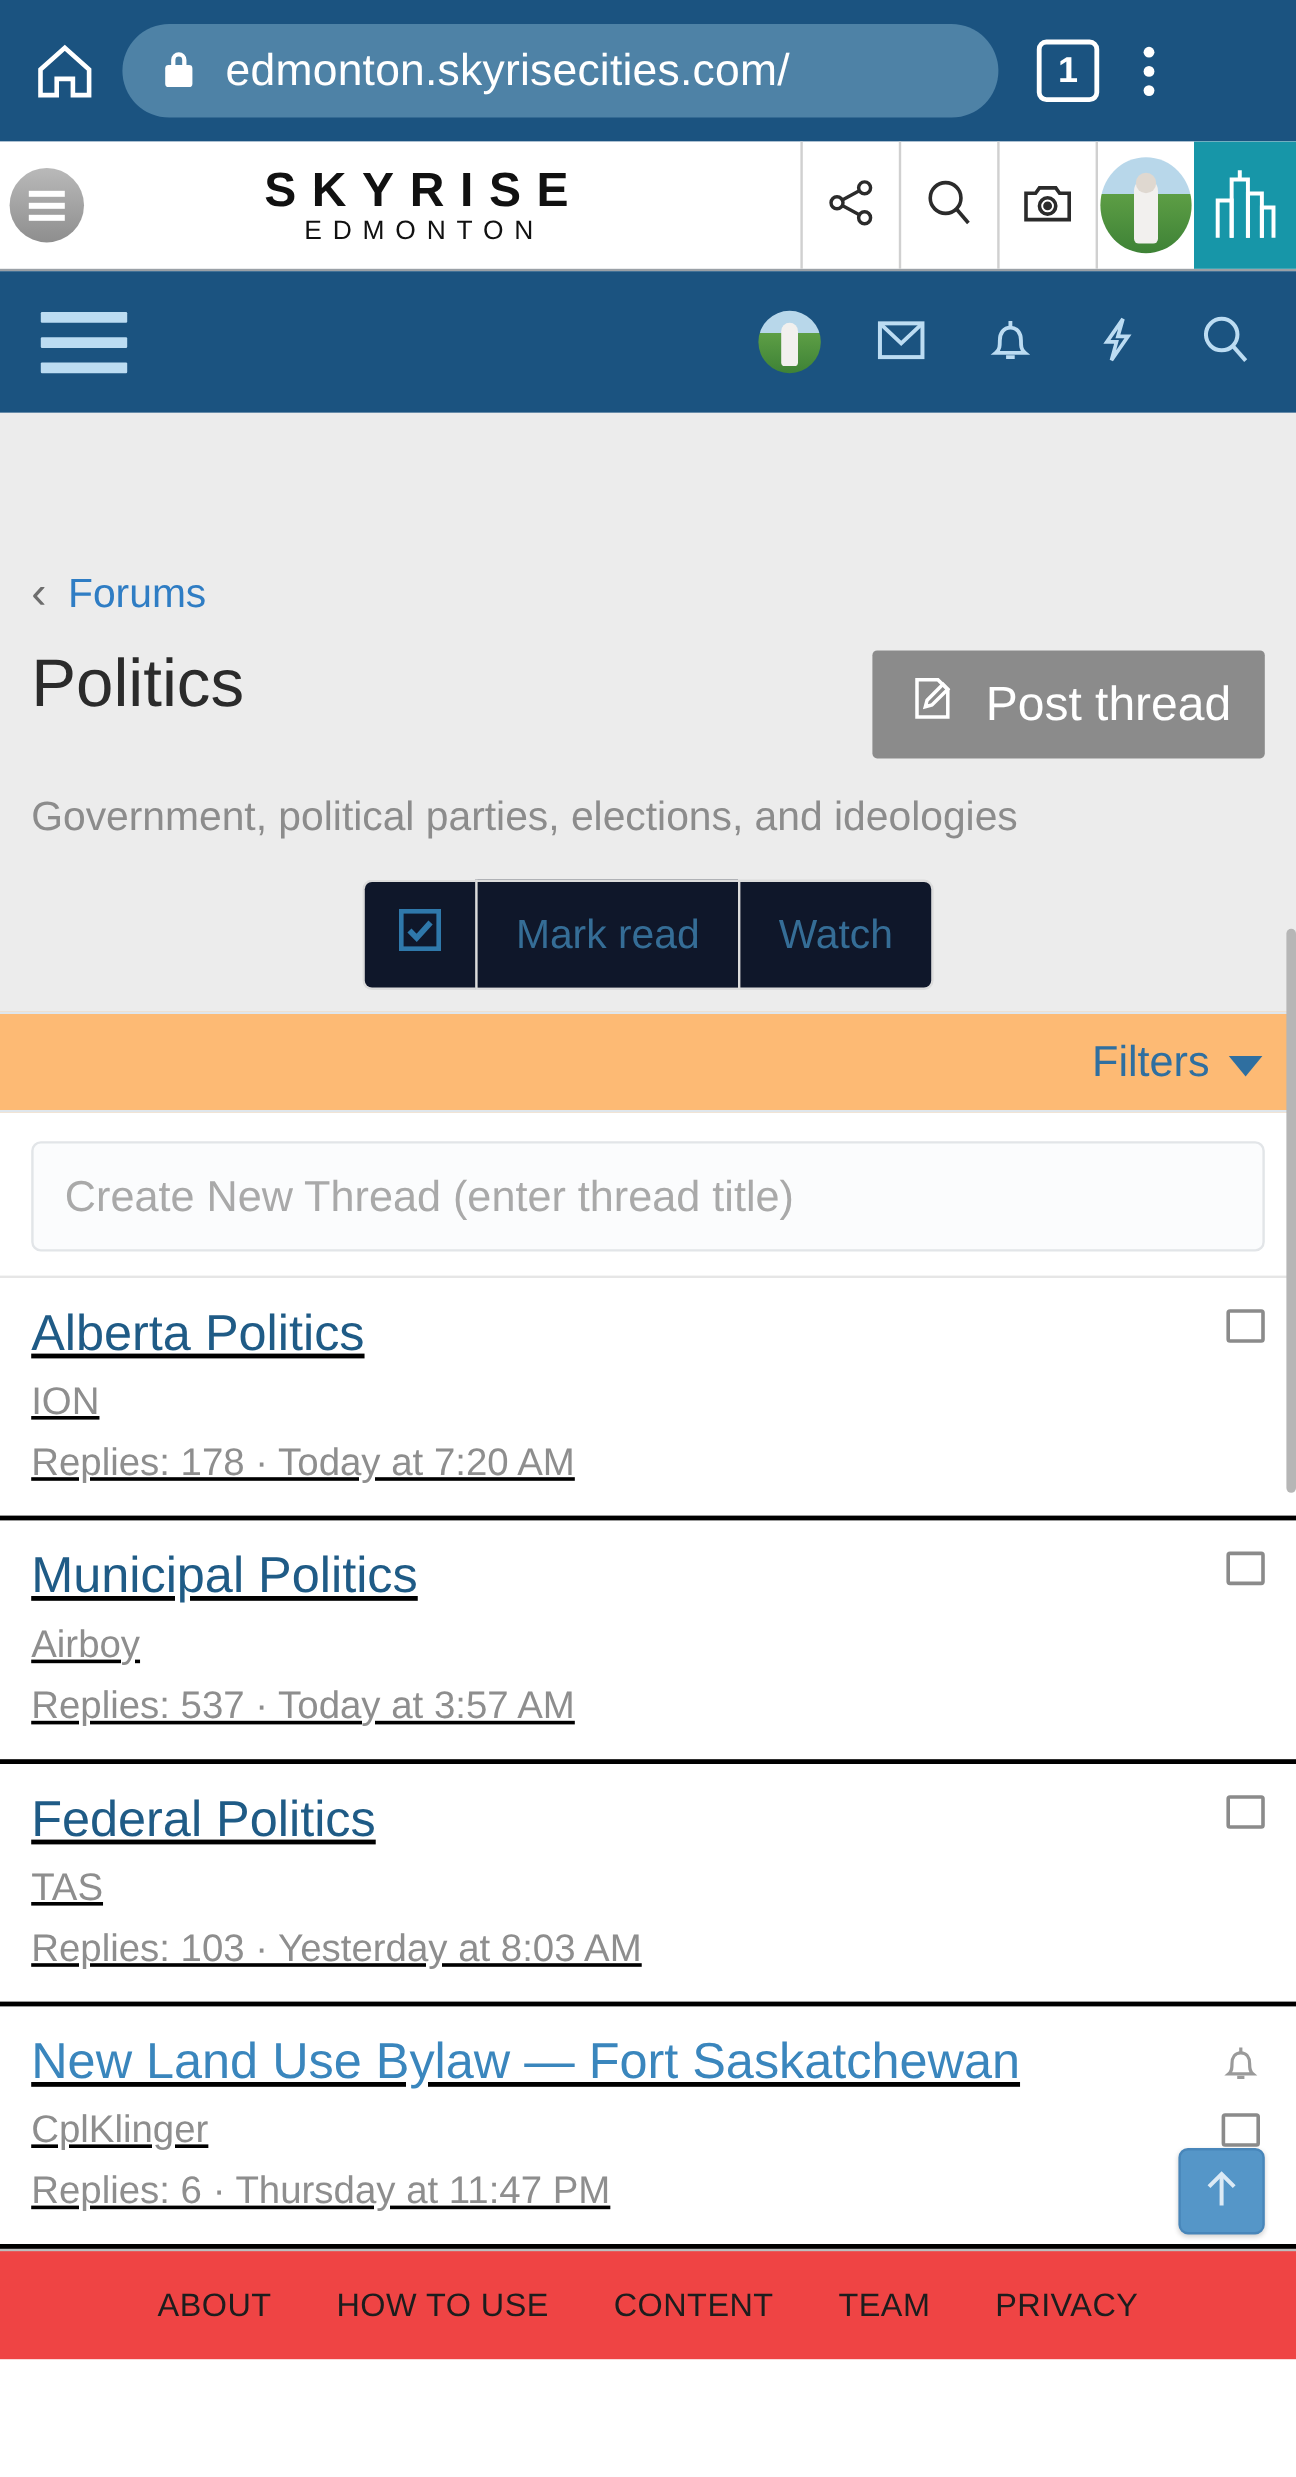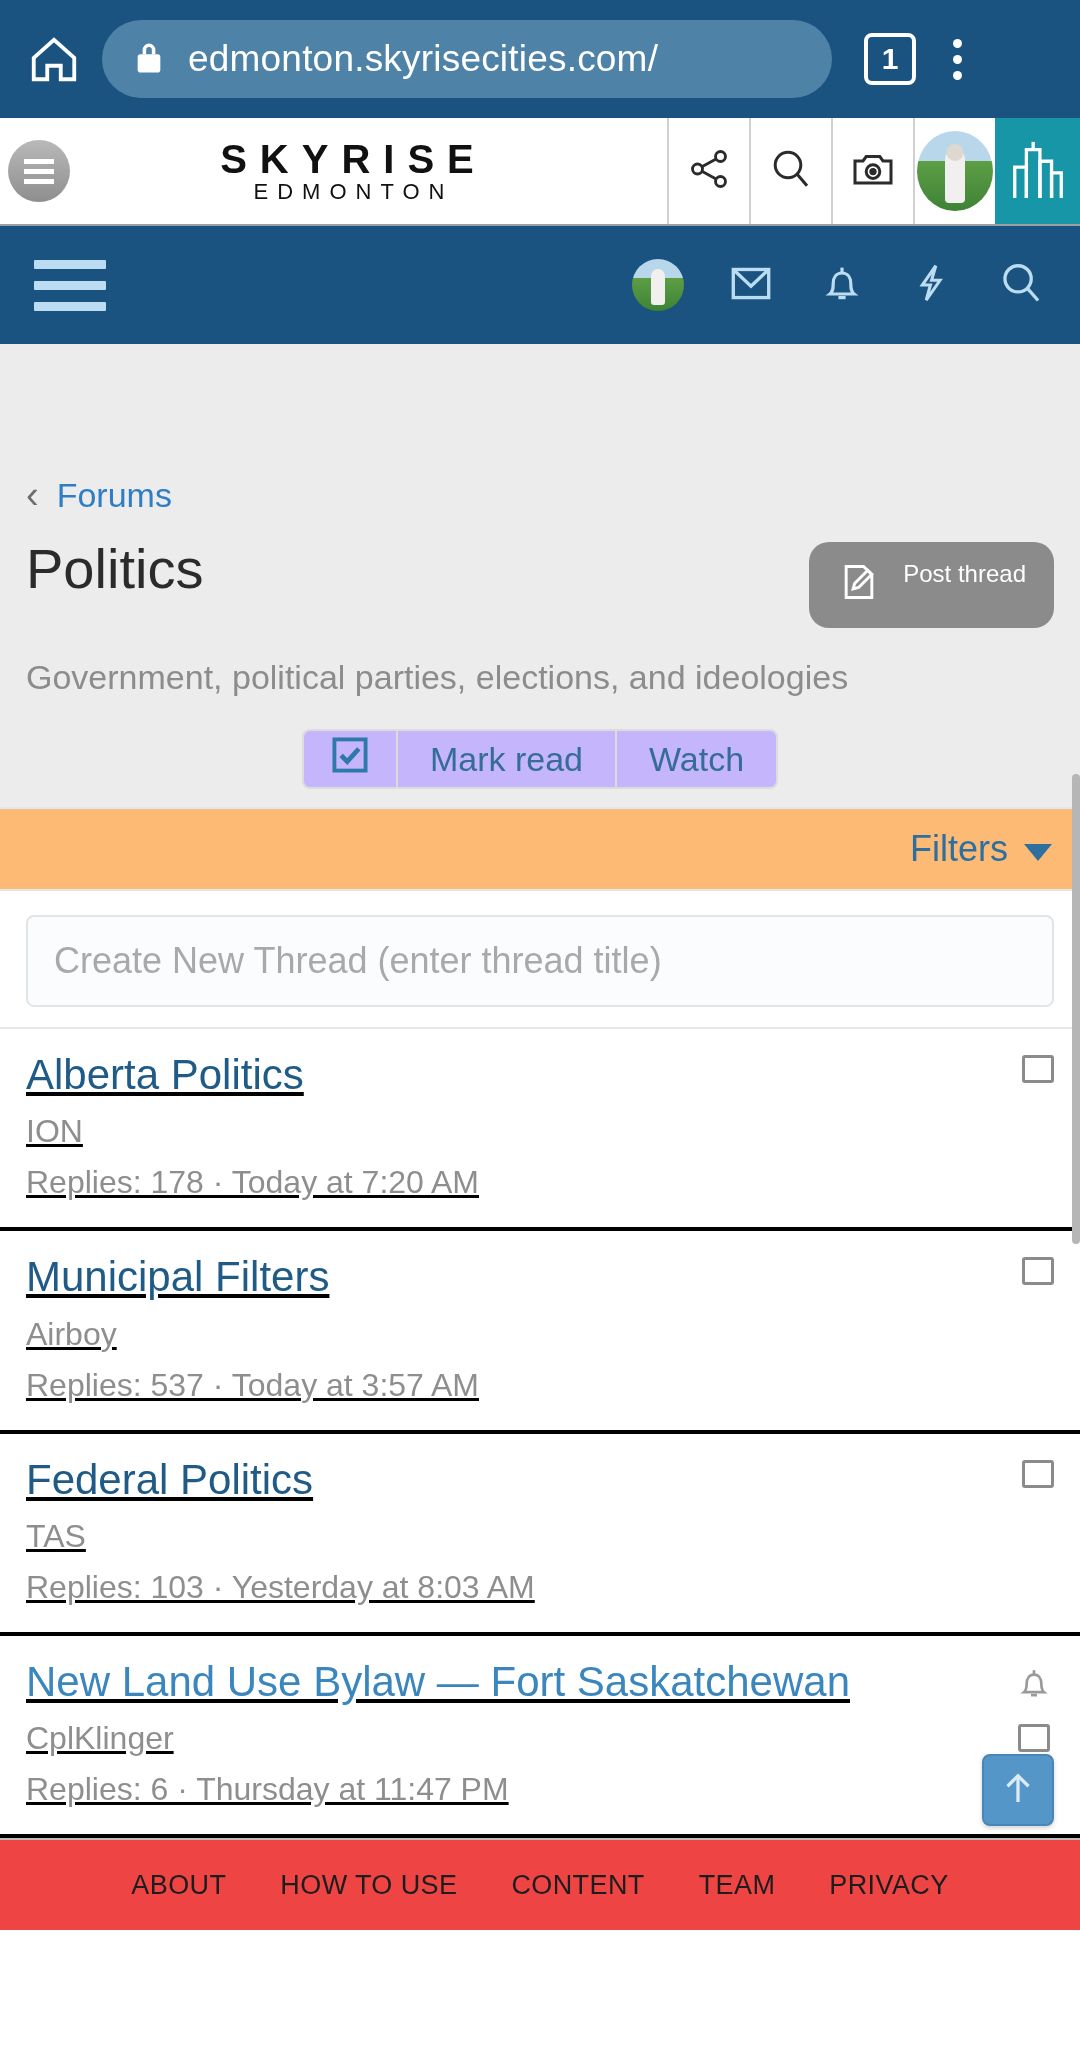--- a/index.html
+++ b/index.html
@@ -172,45 +172,45 @@
   .chev-left { color:#6d6d6d; font-size: 38px; line-height: 1; font-weight: 300;}
   .crumb-link { color: #2f7dc4; font-size: 34px; }
 
   .title-row {
     display:flex; align-items:flex-start; justify-content:space-between;
     padding: 18px 26px 0 26px;
   }
   .page-title { font-size: 56px; color: #2b2b2b; font-weight: 400; line-height: 1.1; }
   .post-thread-btn {
     background: #8b8b8b;
-    border-radius: 20px;
-    display:flex; gap: 22px;
+    border-radius: 4px;
+    display:flex; align-items:center; gap: 22px;
     padding: 18px 28px;
     color:#fff;
-    font-size: 24px;
+    font-size: 40px;
     margin-top: 4px;
   }
   .desc {
     color: #8c8c8c;
     font-size: 34px;
     padding: 30px 26px 0 26px;
   }
 
   .btn-group {
     display:flex; justify-content:center;
     margin-top: 32px;
   }
   .btn-group .bg-item {
-    background:#c4b5fd;
+    background:#0f172a;
     border: 2px solid #dcdcdc;
     border-right: none;
     color:#356d96;
     font-size: 34px;
     padding: 0 32px;
-    height: 60px;
+    height: 92px;
     display:flex; align-items:center; justify-content:center;
   }
   .btn-group .bg-item:first-child { border-radius: 8px 0 0 8px; padding: 0 24px;}
   .btn-group .bg-item:last-child { border-radius: 0 8px 8px 0; border-right: 2px solid #dcdcdc;}
 
   .filters-bar {
     background: #fdba74;
     border-top: 2px solid #dfe6ec;
     border-bottom: 2px solid #dfe6ec;
     height: 84px;
@@ -473,21 +473,21 @@
     <div class="thread-row">
       <div class="thread-title">Alberta Politics</div>
       <div class="thread-author">ION</div>
       <div class="thread-meta">Replies: 178 · Today at 7:20 AM</div>
       <div class="row-right">
         <span class="sq-checkbox"></span>
       </div>
     </div>
 
     <div class="thread-row">
-      <div class="thread-title">Municipal Filters</div>
+      <div class="thread-title">Municipal Politics</div>
       <div class="thread-author">Airboy</div>
       <div class="thread-meta">Replies: 537 · Today at 3:57 AM</div>
       <div class="row-right">
         <span class="sq-checkbox"></span>
       </div>
     </div>
 
     <div class="thread-row">
       <div class="thread-title">Federal Politics</div>
       <div class="thread-author">TAS</div>

